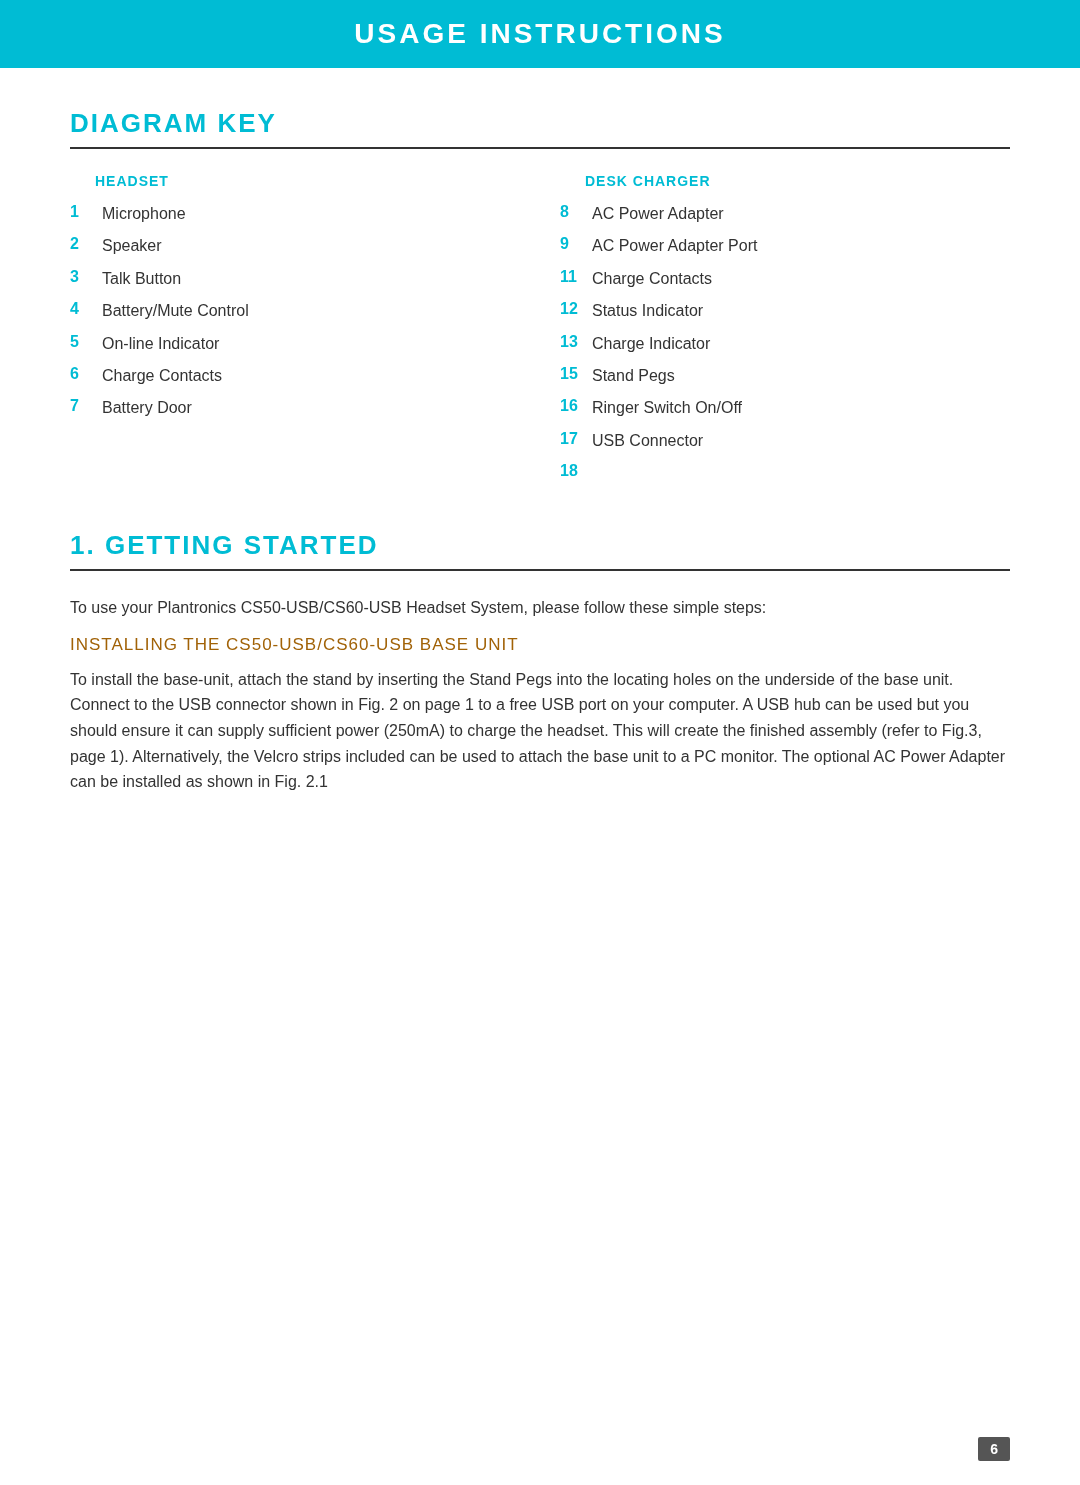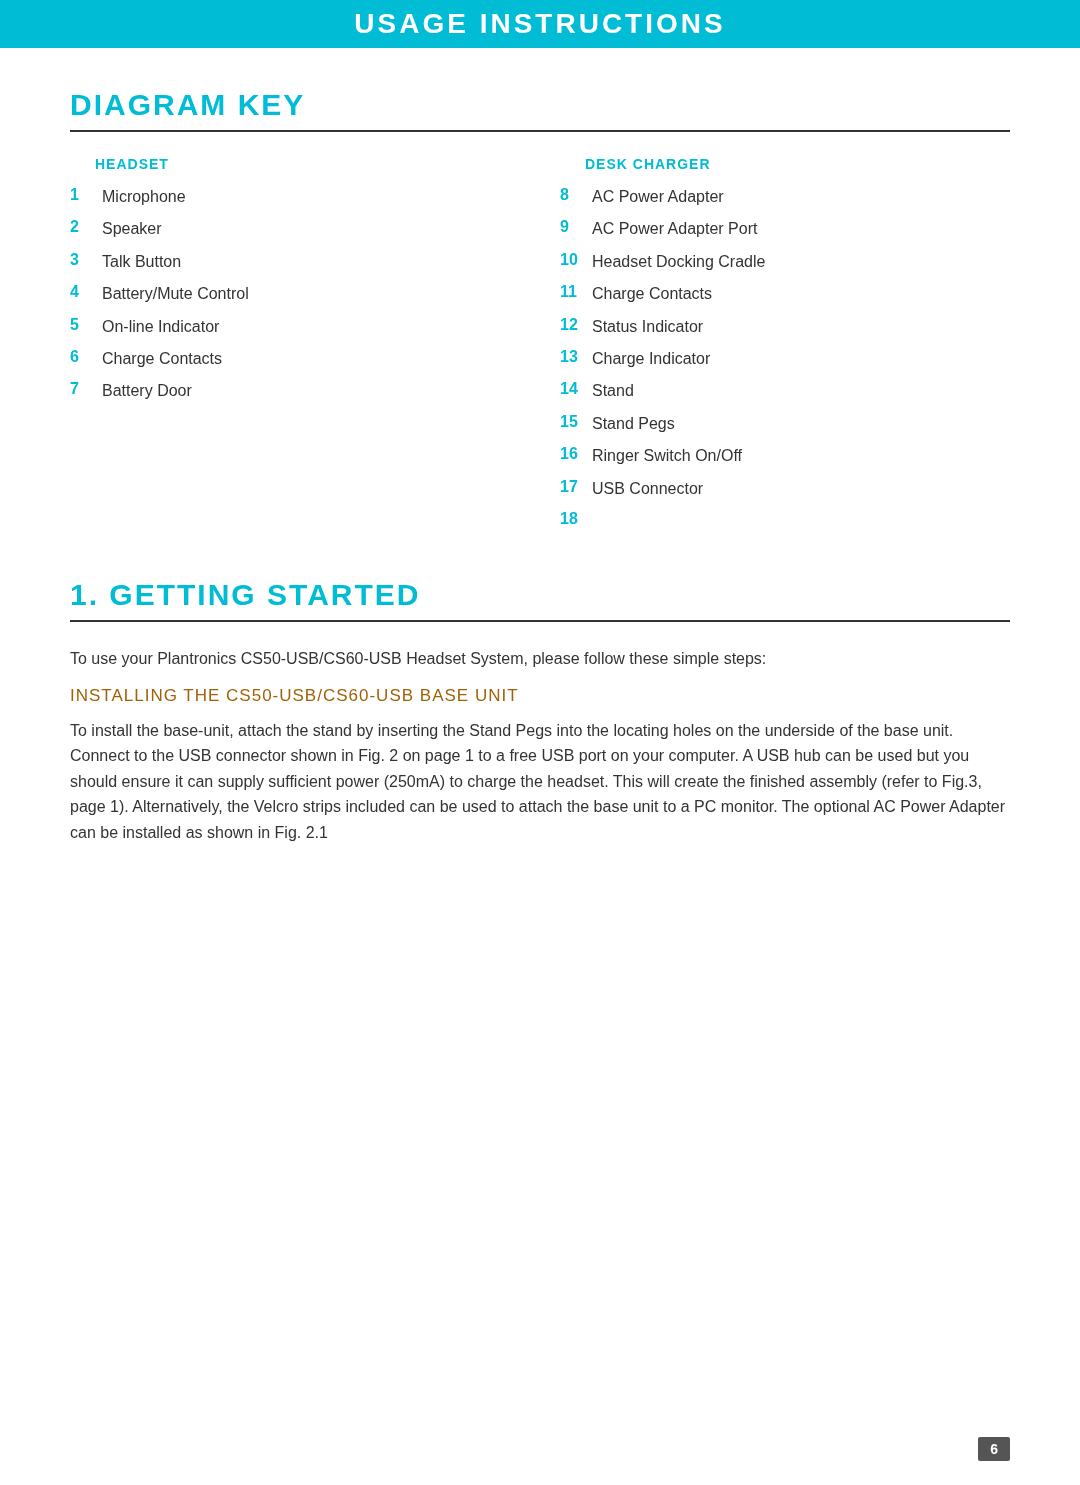--- a/index.html
+++ b/index.html
@@ -12,39 +12,39 @@
       font-family: Arial, sans-serif;
       background: #ffffff;
       width: 1080px;
       min-height: 1485px;
       position: relative;
     }
 
     .page-header {
       background-color: #00bcd4;
       width: 100%;
-      padding: 8px 0;
+      padding: 18px 0;
       text-align: center;
     }
 
     .page-header-title {
       color: #ffffff;
       font-size: 28px;
       font-weight: 900;
       letter-spacing: 3px;
       text-transform: uppercase;
     }
 
     .page-content {
       padding: 40px 70px 60px 70px;
     }
 
     .section-title {
       color: #00bcd4;
-      font-size: 30px;
+      font-size: 26px;
       font-weight: 900;
       letter-spacing: 2px;
       text-transform: uppercase;
       margin-bottom: 8px;
     }
 
     .section-divider {
       border: none;
       border-top: 2px solid #333;
       margin-bottom: 24px;
@@ -194,38 +194,30 @@
         <div id="desk-charger-items">
             <div class="diagram-item">
               <span class="item-number">8</span>
               <span class="item-label">AC Power Adapter</span>
             </div>
             <div class="diagram-item">
               <span class="item-number">9</span>
               <span class="item-label">AC Power Adapter Port</span>
             </div>
             <div class="diagram-item">
-              <span class="item-number">10</span>
-              <span class="item-label">Headset Docking Cradle</span>
-            </div>
-            <div class="diagram-item">
               <span class="item-number">11</span>
               <span class="item-label">Charge Contacts</span>
             </div>
             <div class="diagram-item">
               <span class="item-number">12</span>
               <span class="item-label">Status Indicator</span>
             </div>
             <div class="diagram-item">
               <span class="item-number">13</span>
               <span class="item-label">Charge Indicator</span>
-            </div>
-            <div class="diagram-item">
-              <span class="item-number">14</span>
-              <span class="item-label">Stand</span>
             </div>
             <div class="diagram-item">
               <span class="item-number">15</span>
               <span class="item-label">Stand Pegs</span>
             </div>
             <div class="diagram-item">
               <span class="item-number">16</span>
               <span class="item-label">Ringer Switch On/Off</span>
             </div>
             <div class="diagram-item">

